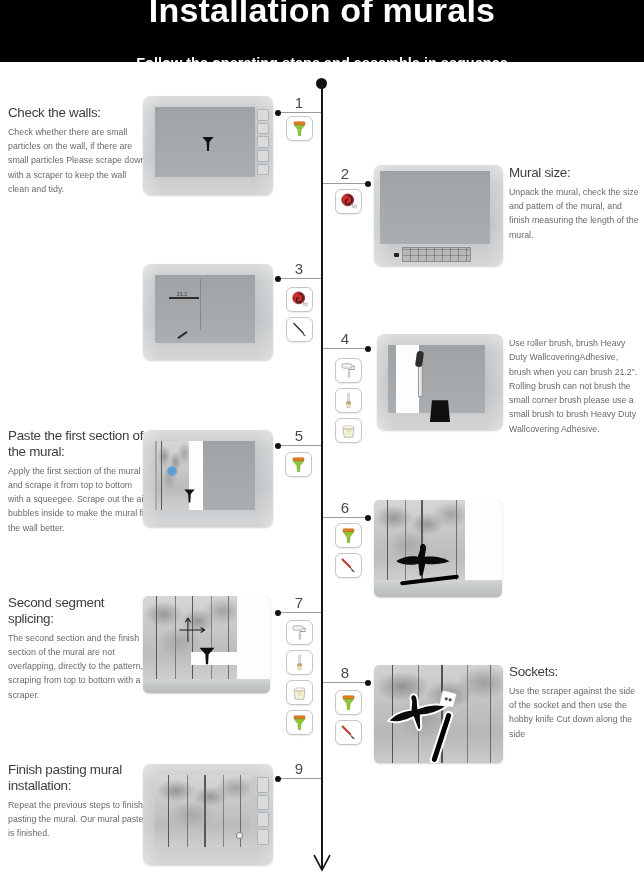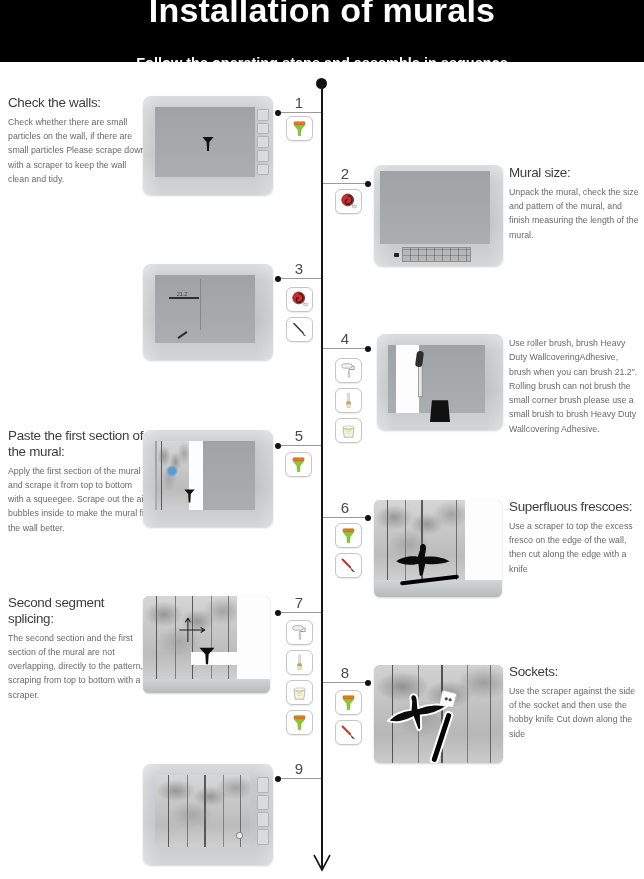--- a/index.html
+++ b/index.html
@@ -81,21 +81,21 @@
     <h1>Installation of murals</h1>
     <p>Follow the operating steps and assemble in sequence</p>
   </header>
 
   <div class="tdot"></div>
   <div class="tline"></div>
   <svg class="tarrow" width="20" height="20" viewBox="0 0 20 20">
     <path d="M2 2 L10 17 L18 2" fill="none" stroke="#171717" stroke-width="1.6"></path>
   </svg>
 
-  <div class="txt" style="left:8px;top:95px;width:140px">
+  <div class="txt" style="left:8px;top:105px;width:140px">
     <h3>Check the walls:</h3>
     <p>Check whether there are small particles on the wall, if there are small particles Please scrape down with a scraper to keep the wall clean and tidy.</p>
   </div>
   <div class="room" style="left:143px;top:96px;width:130px;height:99px">
     <div class="wall">
       <svg class="sil" style="left:46%;top:40%;width:14px;height:18px" viewBox="0 0 20 24">
         <path d="M2 2 L18 2 L12 9 L11.3 22 L8.7 22 L8 9 Z" fill="#111"></path>
       </svg>
     </div>
     <div class="panes">
@@ -259,28 +259,24 @@
     </div>
   <div class="closeup" style="left:374px;top:500px;width:128px;height:97px">
     <div class="mural" style="position:absolute;left:0;top:0;width:71%;height:82%"></div>
     <div class="white-strip" style="left:71%;top:0;width:29%;height:82%"></div>
     <div class="floorband" style="height:18%"></div>
     <svg class="sil" style="left:16%;top:42%;width:58px;height:36px" viewBox="0 0 100 60">
       <path d="M50 4 C54 4 56 8 55 14 L53 26 C70 24 88 28 96 34 C80 40 64 40 54 38 L50 56 C48 60 44 60 44 56 L42 38 C28 42 12 40 4 34 C14 26 30 24 41 26 L45 14 C44 8 46 4 50 4 Z" fill="#0b0b0b"></path>
     </svg>
     <div class="knife-sil" style="left:20%;top:80%;width:46%;height:4px;transform:rotate(-7deg)"></div>
   </div>
-  <div class="txt" style="left:509px;top:499px;width:132px">
-    <h3>Superfluous frescoes:</h3>
-    <p>Use a scraper to top the excess fresco on the edge of the wall, then cut along the edge with a knife</p>
-  </div>
 
   <div class="txt" style="left:8px;top:595px;width:140px">
     <h3>Second segment splicing:</h3>
-    <p>The second section and the first section of the mural are not overlapping, directly to the pattern, scraping from top to bottom with a scraper.</p>
+    <p>The second section and the finish section of the mural are not overlapping, directly to the pattern, scraping from top to bottom with a scraper.</p>
   </div>
   <div class="closeup" style="left:143px;top:596px;width:127px;height:97px">
     <div class="mural" style="position:absolute;left:0;top:0;width:74%;height:86%"></div>
     <div class="white-strip" style="left:74%;top:0;width:26%;height:86%"></div>
     <div class="white-strip" style="left:38%;top:58%;width:36%;height:13%"></div>
     <svg class="sil" style="left:26%;top:18%;width:34px;height:34px" viewBox="0 0 40 40">
       <path d="M14 34 L14 6 M14 6 L11 11 M14 6 L17 11" stroke="#1c1c1c" stroke-width="1.2" fill="none"></path>
       <path d="M4 20 L34 20 M34 20 L29 17 M34 20 L29 23" stroke="#1c1c1c" stroke-width="1.2" fill="none"></path>
     </svg>
     <svg class="sil" style="left:43%;top:52%;width:18px;height:20px" viewBox="0 0 20 24">
@@ -347,20 +343,24 @@
     <svg class="sil" style="left:8%;top:26%;width:66px;height:42px;transform:rotate(-14deg)" viewBox="0 0 100 60">
       <path d="M50 4 C54 4 56 8 55 14 L53 26 C70 24 88 28 96 34 C80 40 64 40 54 38 L50 56 C48 60 44 60 44 56 L42 38 C28 42 12 40 4 34 C14 26 30 24 41 26 L45 14 C44 8 46 4 50 4 Z" fill="#0b0b0b" stroke="#fff" stroke-width="3"></path>
     </svg>
     <div class="knife-sil outlined" style="left:50%;top:48%;width:5px;height:52%;transform:rotate(18deg)"></div>
   </div>
   <div class="txt" style="left:509px;top:664px;width:132px">
     <h3>Sockets:</h3>
     <p>Use the scraper against the side of the socket and then use the hobby knife Cut down along the side</p>
   </div>
 
+  <div class="txt" style="left:8px;top:762px;width:140px">
+    <h3>Finish pasting mural installation:</h3>
+    <p>Repeat the previous steps to finish pasting the mural. Our mural paste is finished.</p>
+  </div>
   <div class="room" style="left:143px;top:764px;width:130px;height:101px">
     <div class="wall mural" style="left:9%;right:18%;top:11%;bottom:18%">
       <div style="position:absolute;right:8%;bottom:12%;width:5px;height:5px;border-radius:50%;background:#efefef;box-shadow:0 0 0 1px #8d8d8d"></div>
     </div>
     <div class="panes">
         <i></i>
         <i></i>
         <i></i>
         <i></i>
       </div>

